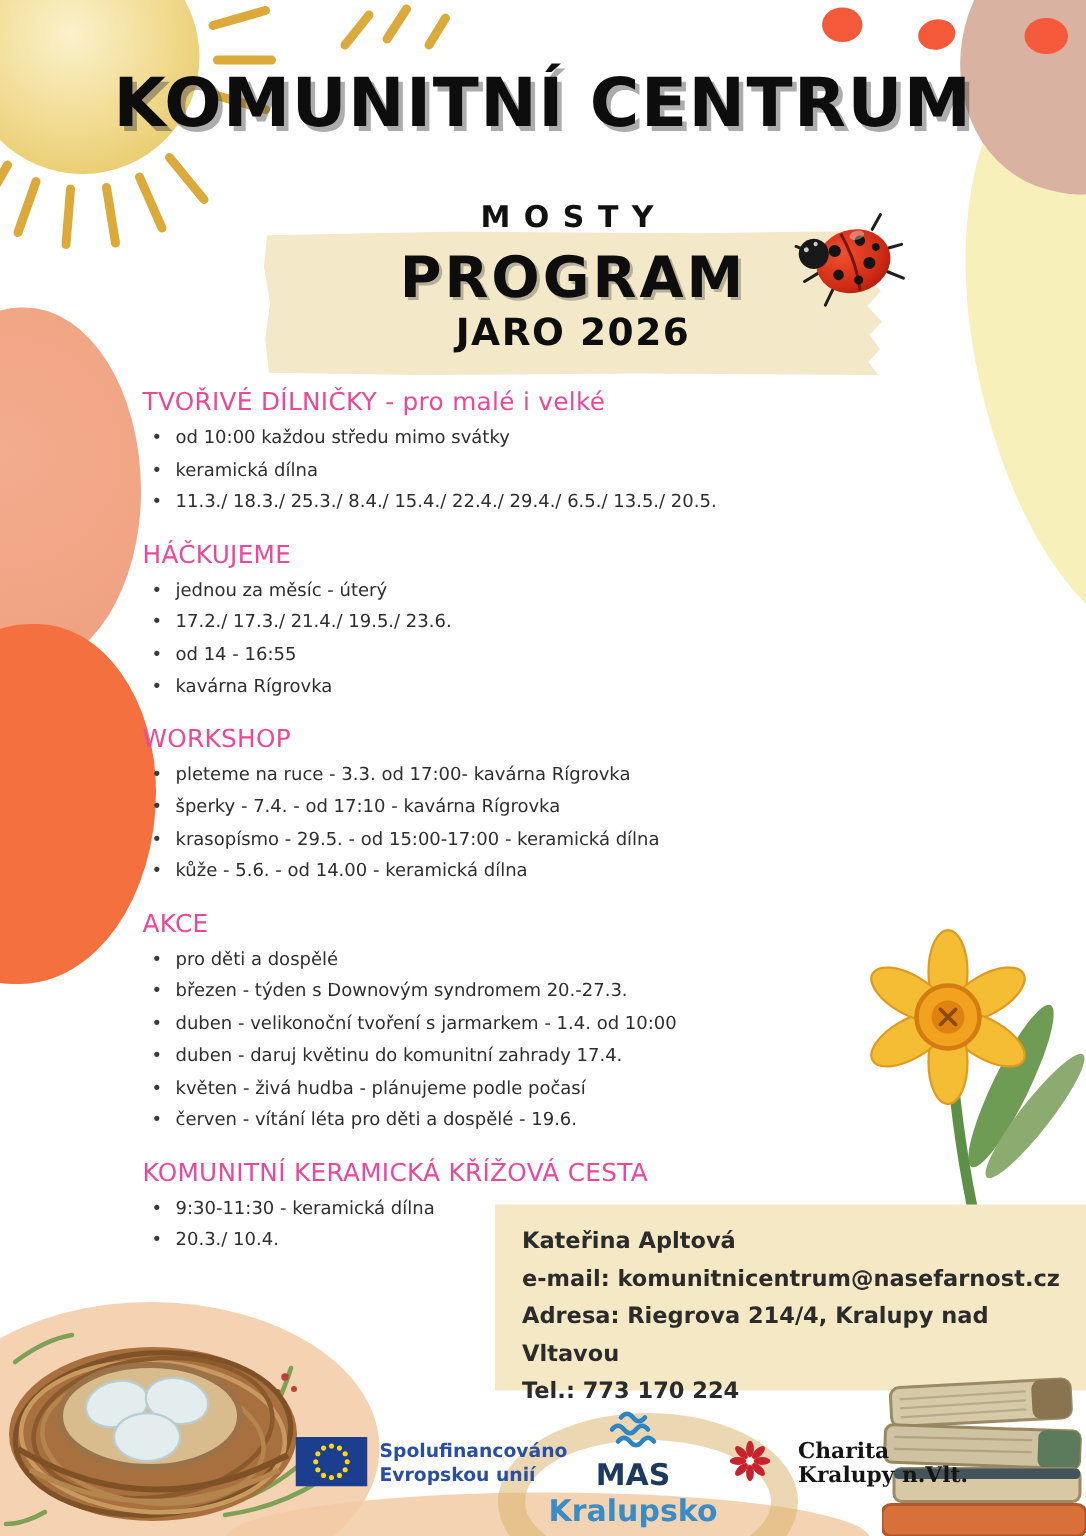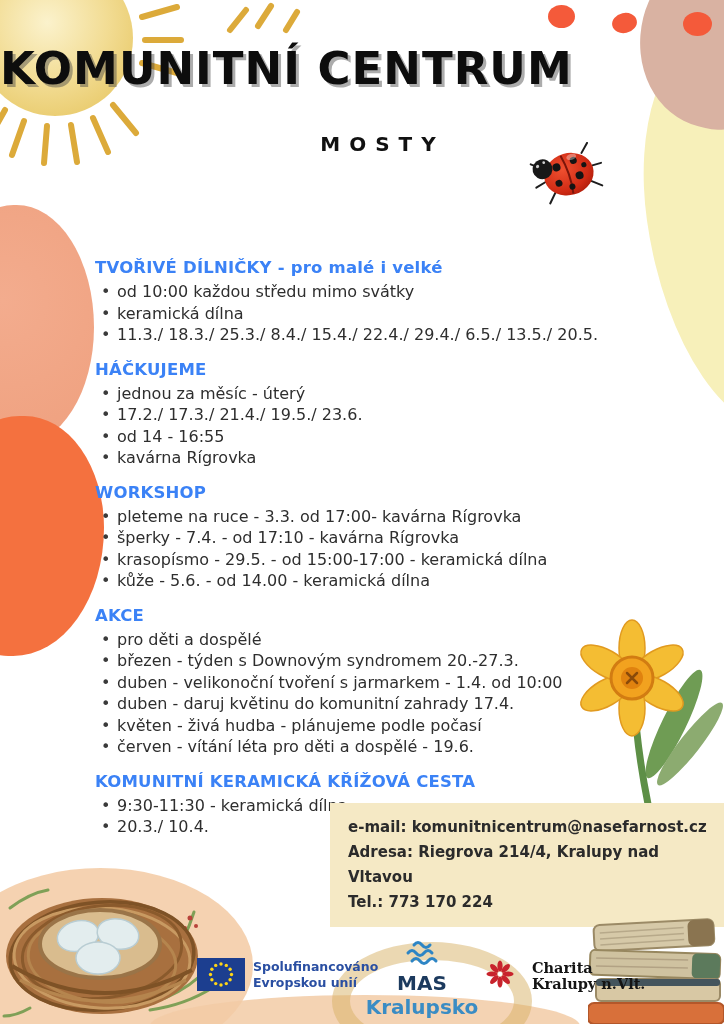--- a/index.html
+++ b/index.html
@@ -16,41 +16,41 @@
   .dot{position:absolute;background:#f45a3a;border-radius:50%;}
   .dot1{left:548px;top:5px;width:27px;height:23px;}
   .dot2{left:612px;top:13px;width:25px;height:20px;transform:rotate(-12deg);}
   .dot3{left:683px;top:12px;width:29px;height:24px;}
   .wash-nest{position:absolute;left:-52px;top:868px;width:305px;height:195px;background:#f4d0ad;border-radius:50%;opacity:.95;}
   .wash-bottom{position:absolute;left:150px;top:995px;width:430px;height:62px;background:#f2cba6;border-radius:50%;opacity:.85;}
   .tan-ring{position:absolute;left:332px;top:942px;width:200px;height:118px;border-radius:50%;border:18px solid rgba(216,178,102,.5);box-sizing:border-box;}
   .svg-abs{position:absolute;}
   
   .title{
-    position:absolute;left:0;top:42px;width:724px;margin:0;
+    position:absolute;left:0;top:42px;width:724px;margin:0;text-align:center;
     font-size:45px;font-weight:800;letter-spacing:1px;color:#0d0d0d;
     text-shadow:3px 3px 0 rgba(70,70,70,.45);
   }
   .subtitle{
     position:absolute;left:0;top:116px;width:724px;margin:16px;text-align:center;
     font-size:20px;font-weight:800;letter-spacing:9px;text-indent:9px;color:#111;
   }
   .banner{
     position:absolute;left:176px;top:154px;width:412px;height:96px;background:#f3e9c8;
     clip-path:polygon(0.5% 3%,30% 0.5%,70% 1.5%,97.5% 0%,99.6% 6%,97.8% 13%,100% 22%,98% 32%,99.8% 42%,97.6% 52%,100% 63%,98% 72%,99.7% 82%,97.8% 91%,99.4% 100%,60% 99%,25% 100%,0.8% 98.5%,0.2% 75%,1% 50%,0 25%);
     text-align:center;
   }
   .banner-title{margin:9px 0 0 0;font-size:38px;font-weight:800;letter-spacing:2px;color:#0d0d0d;text-shadow:2px 2px 0 rgba(70,70,70,.35);}
   .banner-season{margin:0;font-size:25px;font-weight:800;letter-spacing:1px;color:#0d0d0d;}
   
   .sections{position:absolute;left:95px;top:258px;width:575px;}
   .sec{margin:0 0 14px 0;}
-  .sec h2{margin:0 0 4px 0;font-size:16.5px;font-weight:700;color:#3b82f6;letter-spacing:.2px;}
+  .sec h2{margin:0 0 4px 0;font-size:16.5px;font-weight:400;color:#ec4899;letter-spacing:.2px;}
   .sec ul{margin:0;padding:0;list-style:none;}
-  .sec li{position:relative;padding-left:22px;font-size:16px;line-height:21.5px;color:#2e2e2e;}
+  .sec li{position:relative;padding-left:22px;font-size:12px;line-height:21.5px;color:#2e2e2e;}
   .sec li::before{content:"•";position:absolute;left:6px;color:#3a3a3a;}
   
   .contact{
     position:absolute;left:330px;top:803px;width:394px;height:124px;background:#f5e9c5;
     box-sizing:border-box;padding:12px 0 0 18px;
   }
   .contact p{margin:0;font-size:15px;line-height:25px;font-weight:700;color:#2b2b2b;}
   
   .footer{position:absolute;left:0;top:938px;width:724px;height:80px;}
   .eu-logo{position:absolute;left:197px;top:20px;display:flex;align-items:center;}
@@ -99,20 +99,24 @@
       <line x1="5" y1="110" x2="-12" y2="140"></line>
       <line x1="230" y1="30" x2="246" y2="10"></line>
       <line x1="258" y1="26" x2="271" y2="6"></line>
       <line x1="286" y1="30" x2="297" y2="12"></line>
     </g>
   </svg>
 
   <h1 class="title">KOMUNITNÍ CENTRUM</h1>
   <p class="subtitle">MOSTY</p>
 
+  <div class="banner">
+    <p class="banner-title">PROGRAM</p>
+    <p class="banner-season">JARO 2026</p>
+  </div>
 
   <svg class="svg-abs" style="left:528px;top:142px;" width="76" height="66" viewBox="0 0 76 66">
     <defs>
       <radialGradient id="lbg" cx="40%" cy="35%" r="75%">
         <stop offset="0%" stop-color="#ef5030"></stop>
           <stop offset="70%" stop-color="#cf2a14"></stop>
           <stop offset="100%" stop-color="#a81a08"></stop>
       </radialGradient>
     </defs>
     <g transform="rotate(-16 38 33)">
@@ -199,20 +203,21 @@
       <ellipse cx="70" cy="32" rx="13" ry="28" transform="rotate(180 70 62)"></ellipse>
       <ellipse cx="70" cy="32" rx="13" ry="28" transform="rotate(240 70 62)"></ellipse>
       <ellipse cx="70" cy="32" rx="13" ry="28" transform="rotate(300 70 62)"></ellipse>
     </g>
     <circle cx="70" cy="62" r="21" fill="#f2a21f" stroke="#d27c12" stroke-width="3"></circle>
     <circle cx="70" cy="62" r="11" fill="#e0820f"></circle>
     <path d="M65,57 l10,10 M75,57 l-10,10" stroke="#8a4a0a" stroke-width="2.5" stroke-linecap="round"></path>
   </svg>
 
   <div class="contact">
+    <p>Kateřina Apltová</p>
     <p>e-mail: komunitnicentrum@nasefarnost.cz</p>
     <p>Adresa: Riegrova 214/4, Kralupy nad Vltavou</p>
     <p>Tel.: 773 170 224</p>
   </div>
 
   <svg class="svg-abs" style="left:0;top:848px;" width="218" height="176" viewBox="0 0 218 176">
     <g stroke="#7fa057" stroke-width="3" fill="none" stroke-linecap="round">
       <path d="M165,150 q25,-10 48,-34"></path>
       <path d="M150,162 q35,-5 62,-22"></path>
       <path d="M168,118 q18,-28 26,-54"></path>

